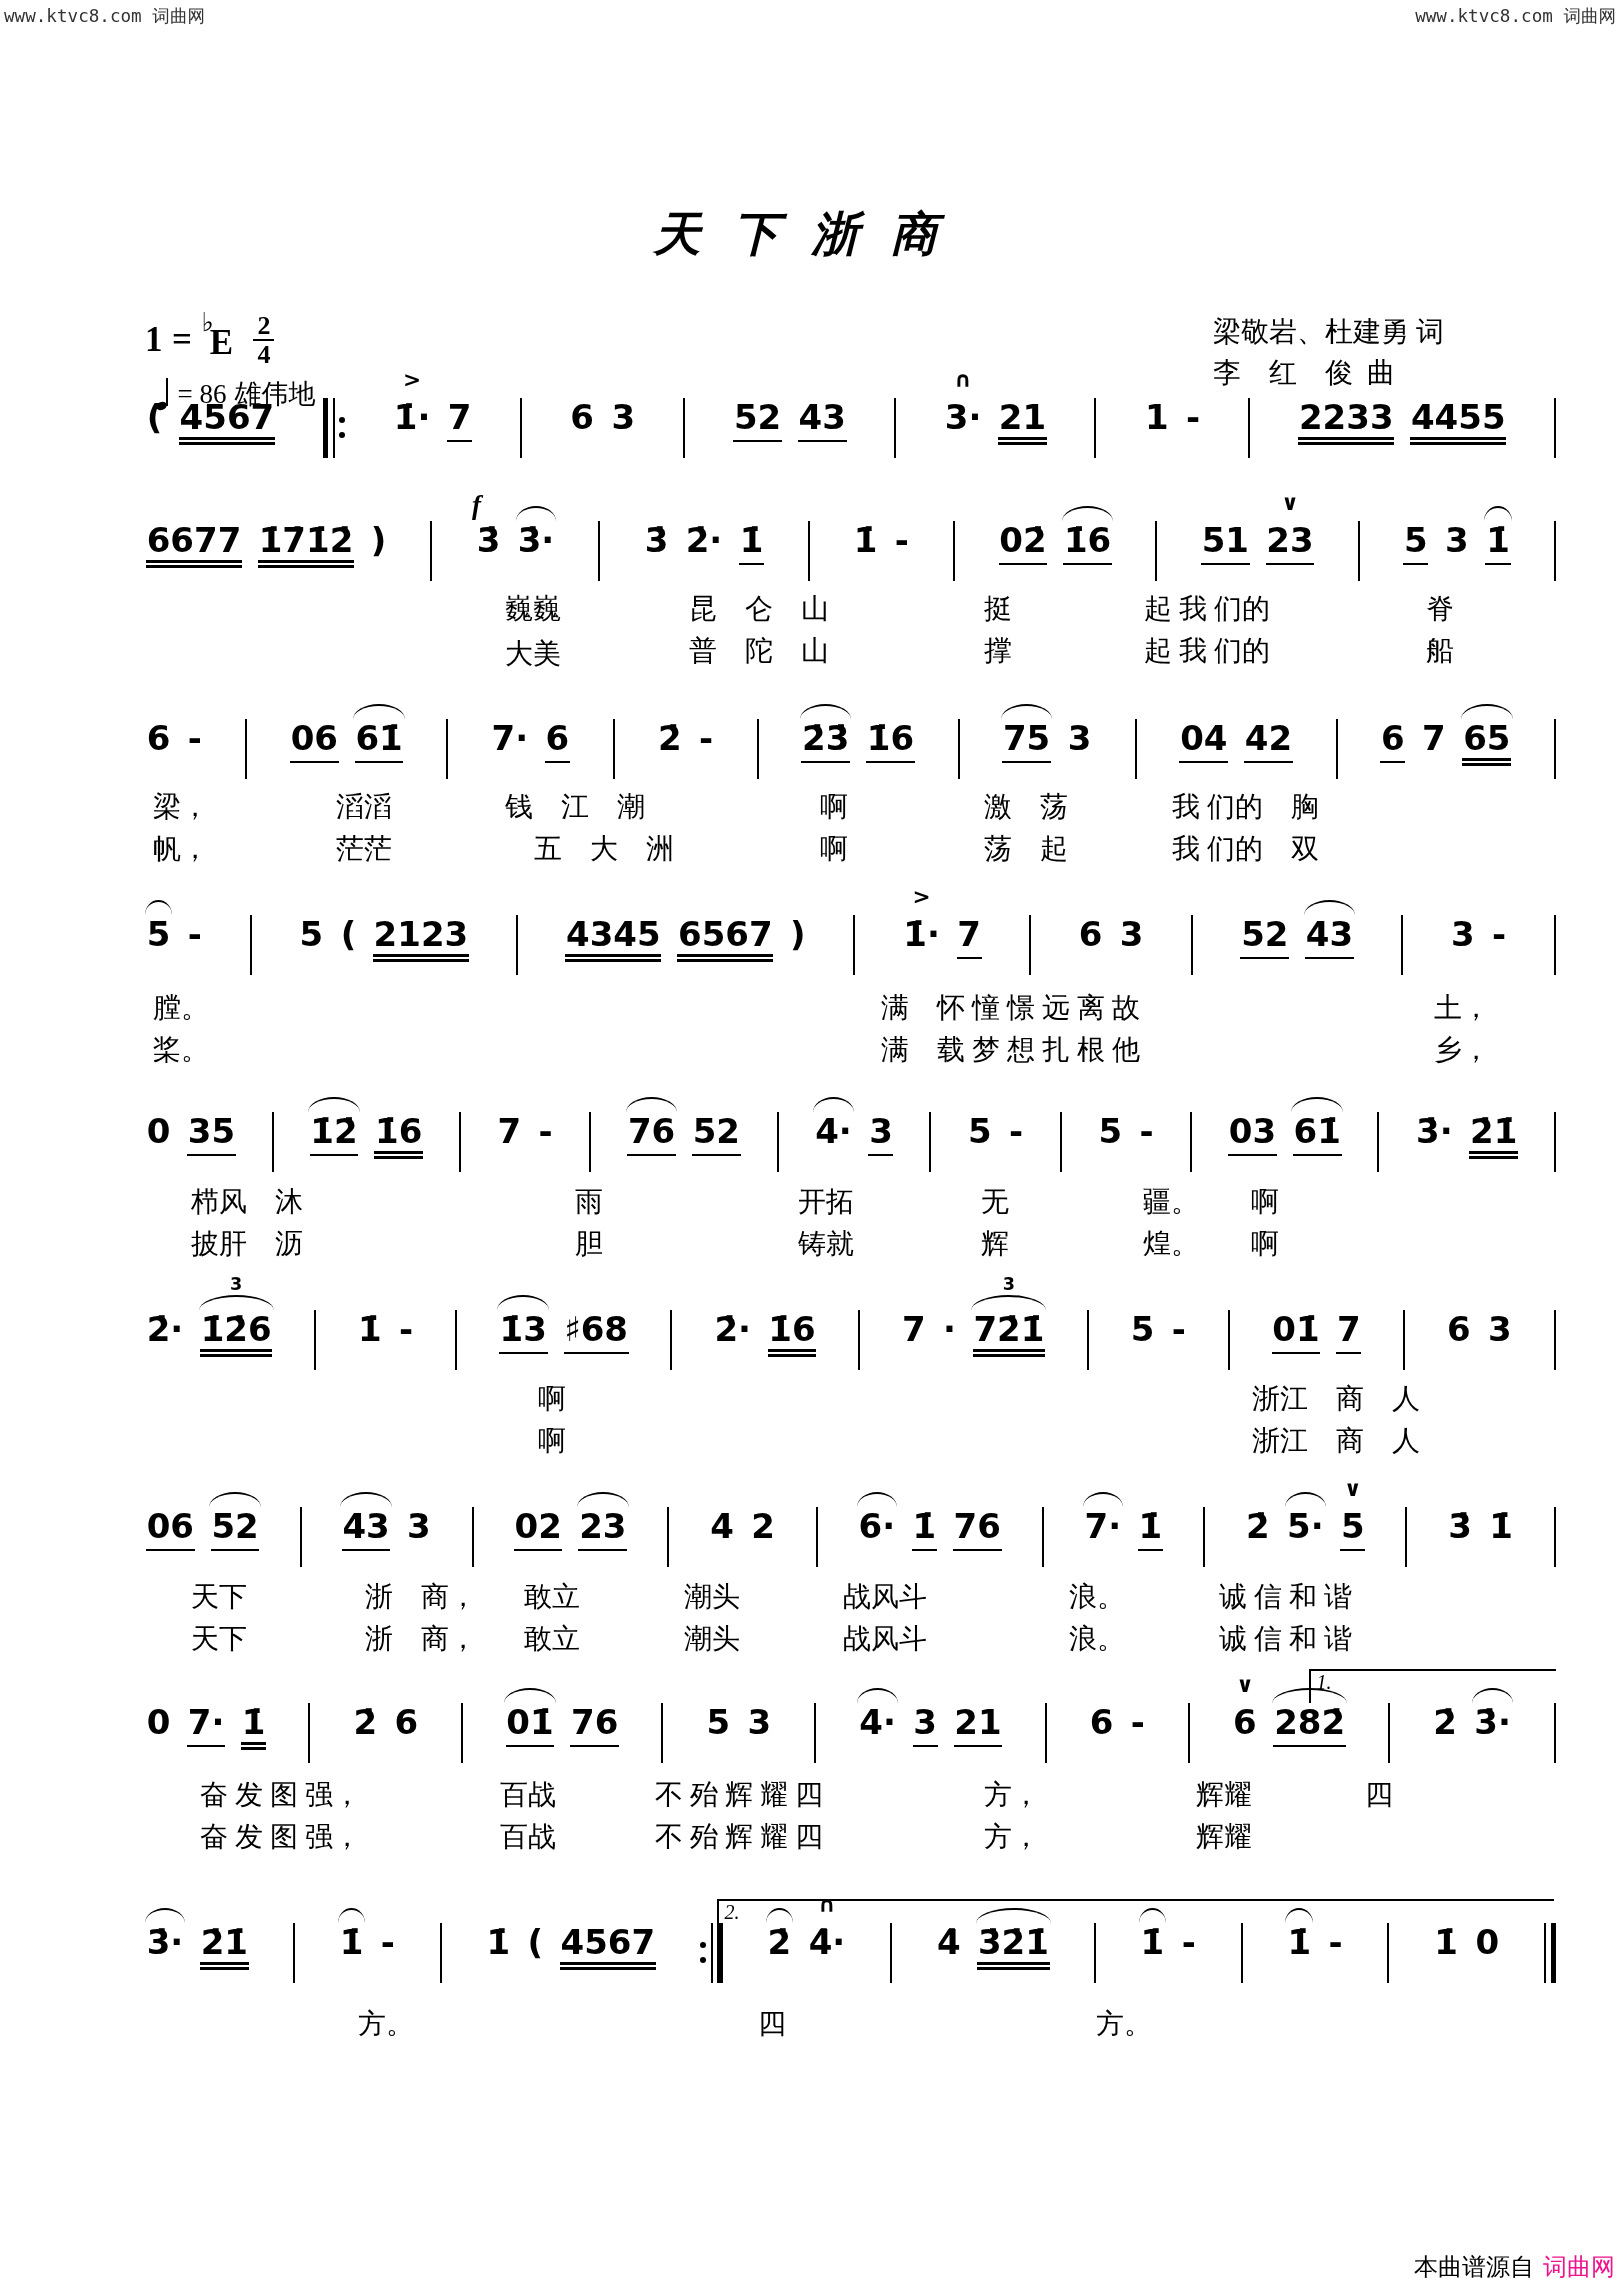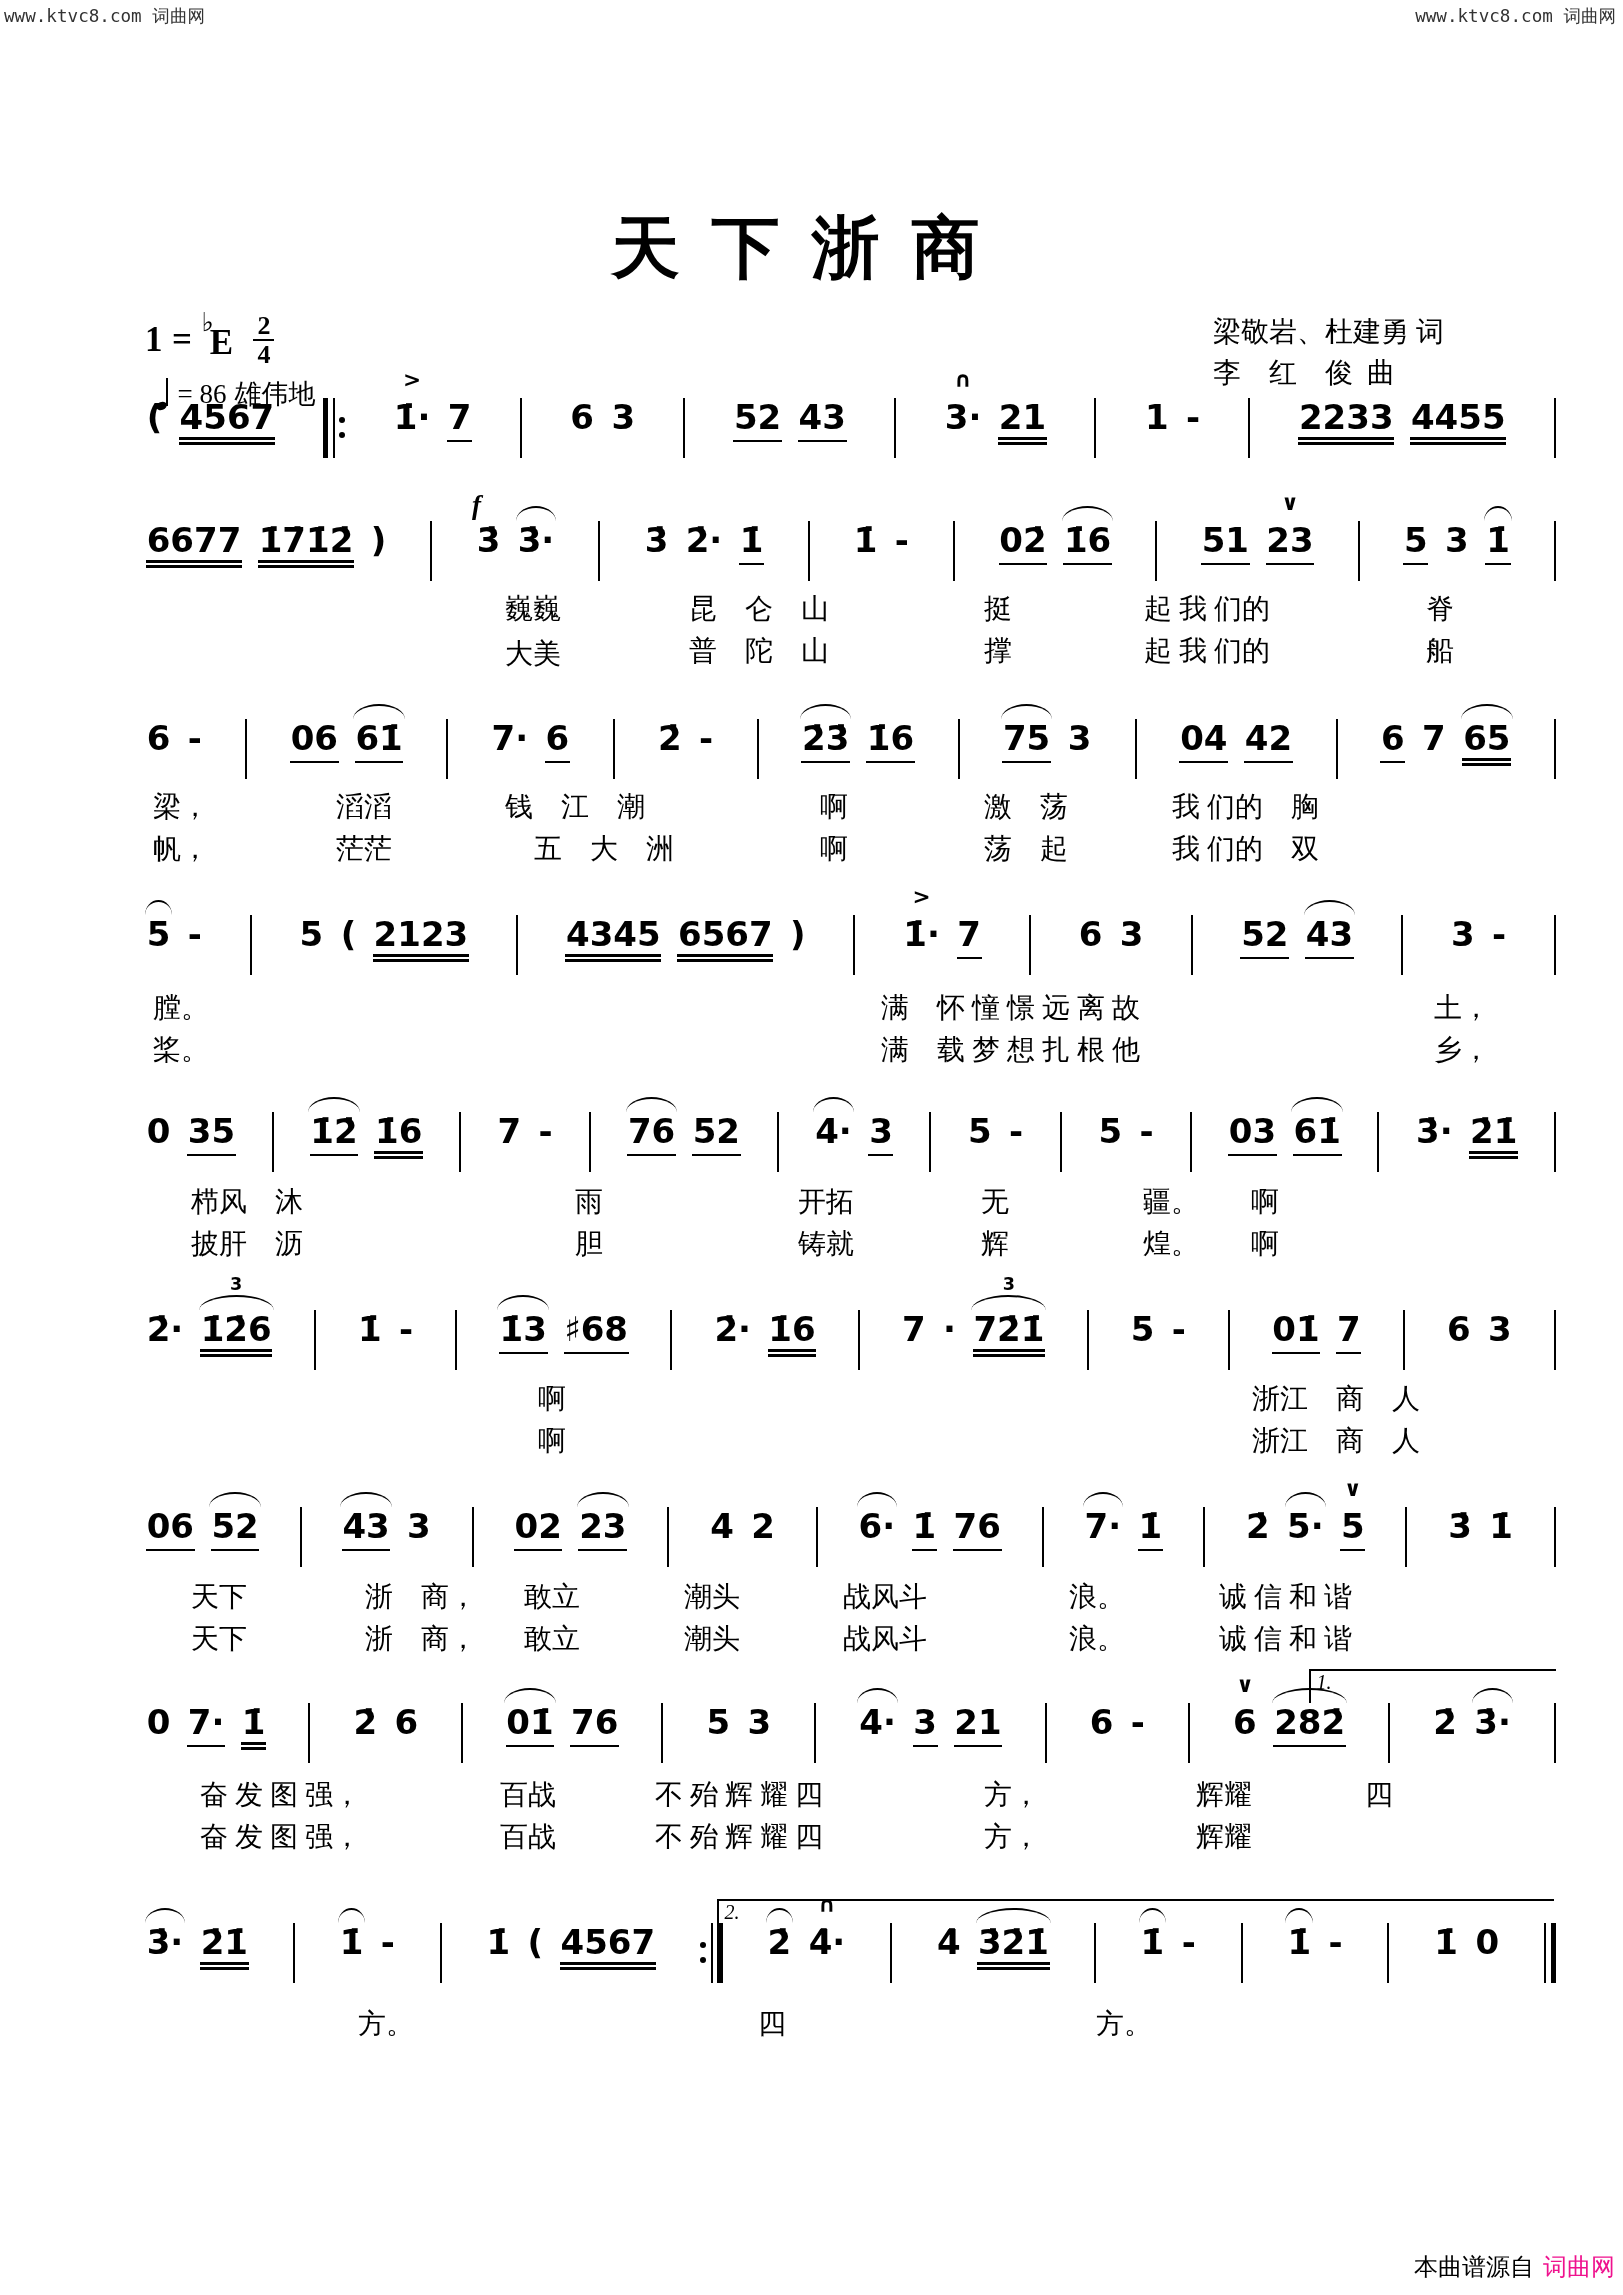--- a/index.html
+++ b/index.html
@@ -3,21 +3,21 @@
 <meta charset="utf-8">
 <style>
   html,body{margin:0;padding:0;}
   body{width:1623px;height:2295px;position:relative;background:#ffffff;overflow:hidden;
        font-family:"DejaVu Sans",sans-serif;color:#000;}
   .wm{position:absolute;top:4px;font-family:"DejaVu Sans Mono",monospace;font-size:17.6px;color:#333;}
   .wm.left{left:4px;}
   .wm.right{right:6.8px;}
   .title{position:absolute;top:203px;left:50%;transform:translateX(-50%);
          font-family:"Liberation Serif","DejaVu Serif",serif;font-weight:bold;
-         font-size:68px;letter-spacing:32px;white-space:nowrap;}
+         font-size:47px;letter-spacing:32px;white-space:nowrap;font-style:italic;}
   .keyblock{position:absolute;left:145px;top:312px;display:flex;align-items:center;gap:9.5px;
             font-family:"Liberation Serif","DejaVu Serif",serif;font-weight:bold;font-size:35px;}
   .flat{font-size:26px;vertical-align:super;position:relative;top:-10.8px;margin-right:-4px;}
   .meter{display:inline-flex;flex-direction:column;align-items:center;font-size:26px;line-height:1.05;margin-left:10.8px;}
   .meter .den{border-top:2.7px solid #000;padding:0 4px;}
   .tempo{position:absolute;left:156px;top:376px;display:flex;align-items:center;gap:8px;
          font-family:"Liberation Serif","DejaVu Serif",serif;font-size:27px;}
   .qnote{display:inline-block;position:relative;width:13.5px;height:35px;}
   .qnote::before{content:"";position:absolute;left:0;bottom:1.4px;width:10.8px;height:8px;border-radius:50%;background:#000;transform:rotate(-20deg);}
   .qnote::after{content:"";position:absolute;left:9.5px;bottom:5.4px;width:2px;height:28px;background:#000;}

